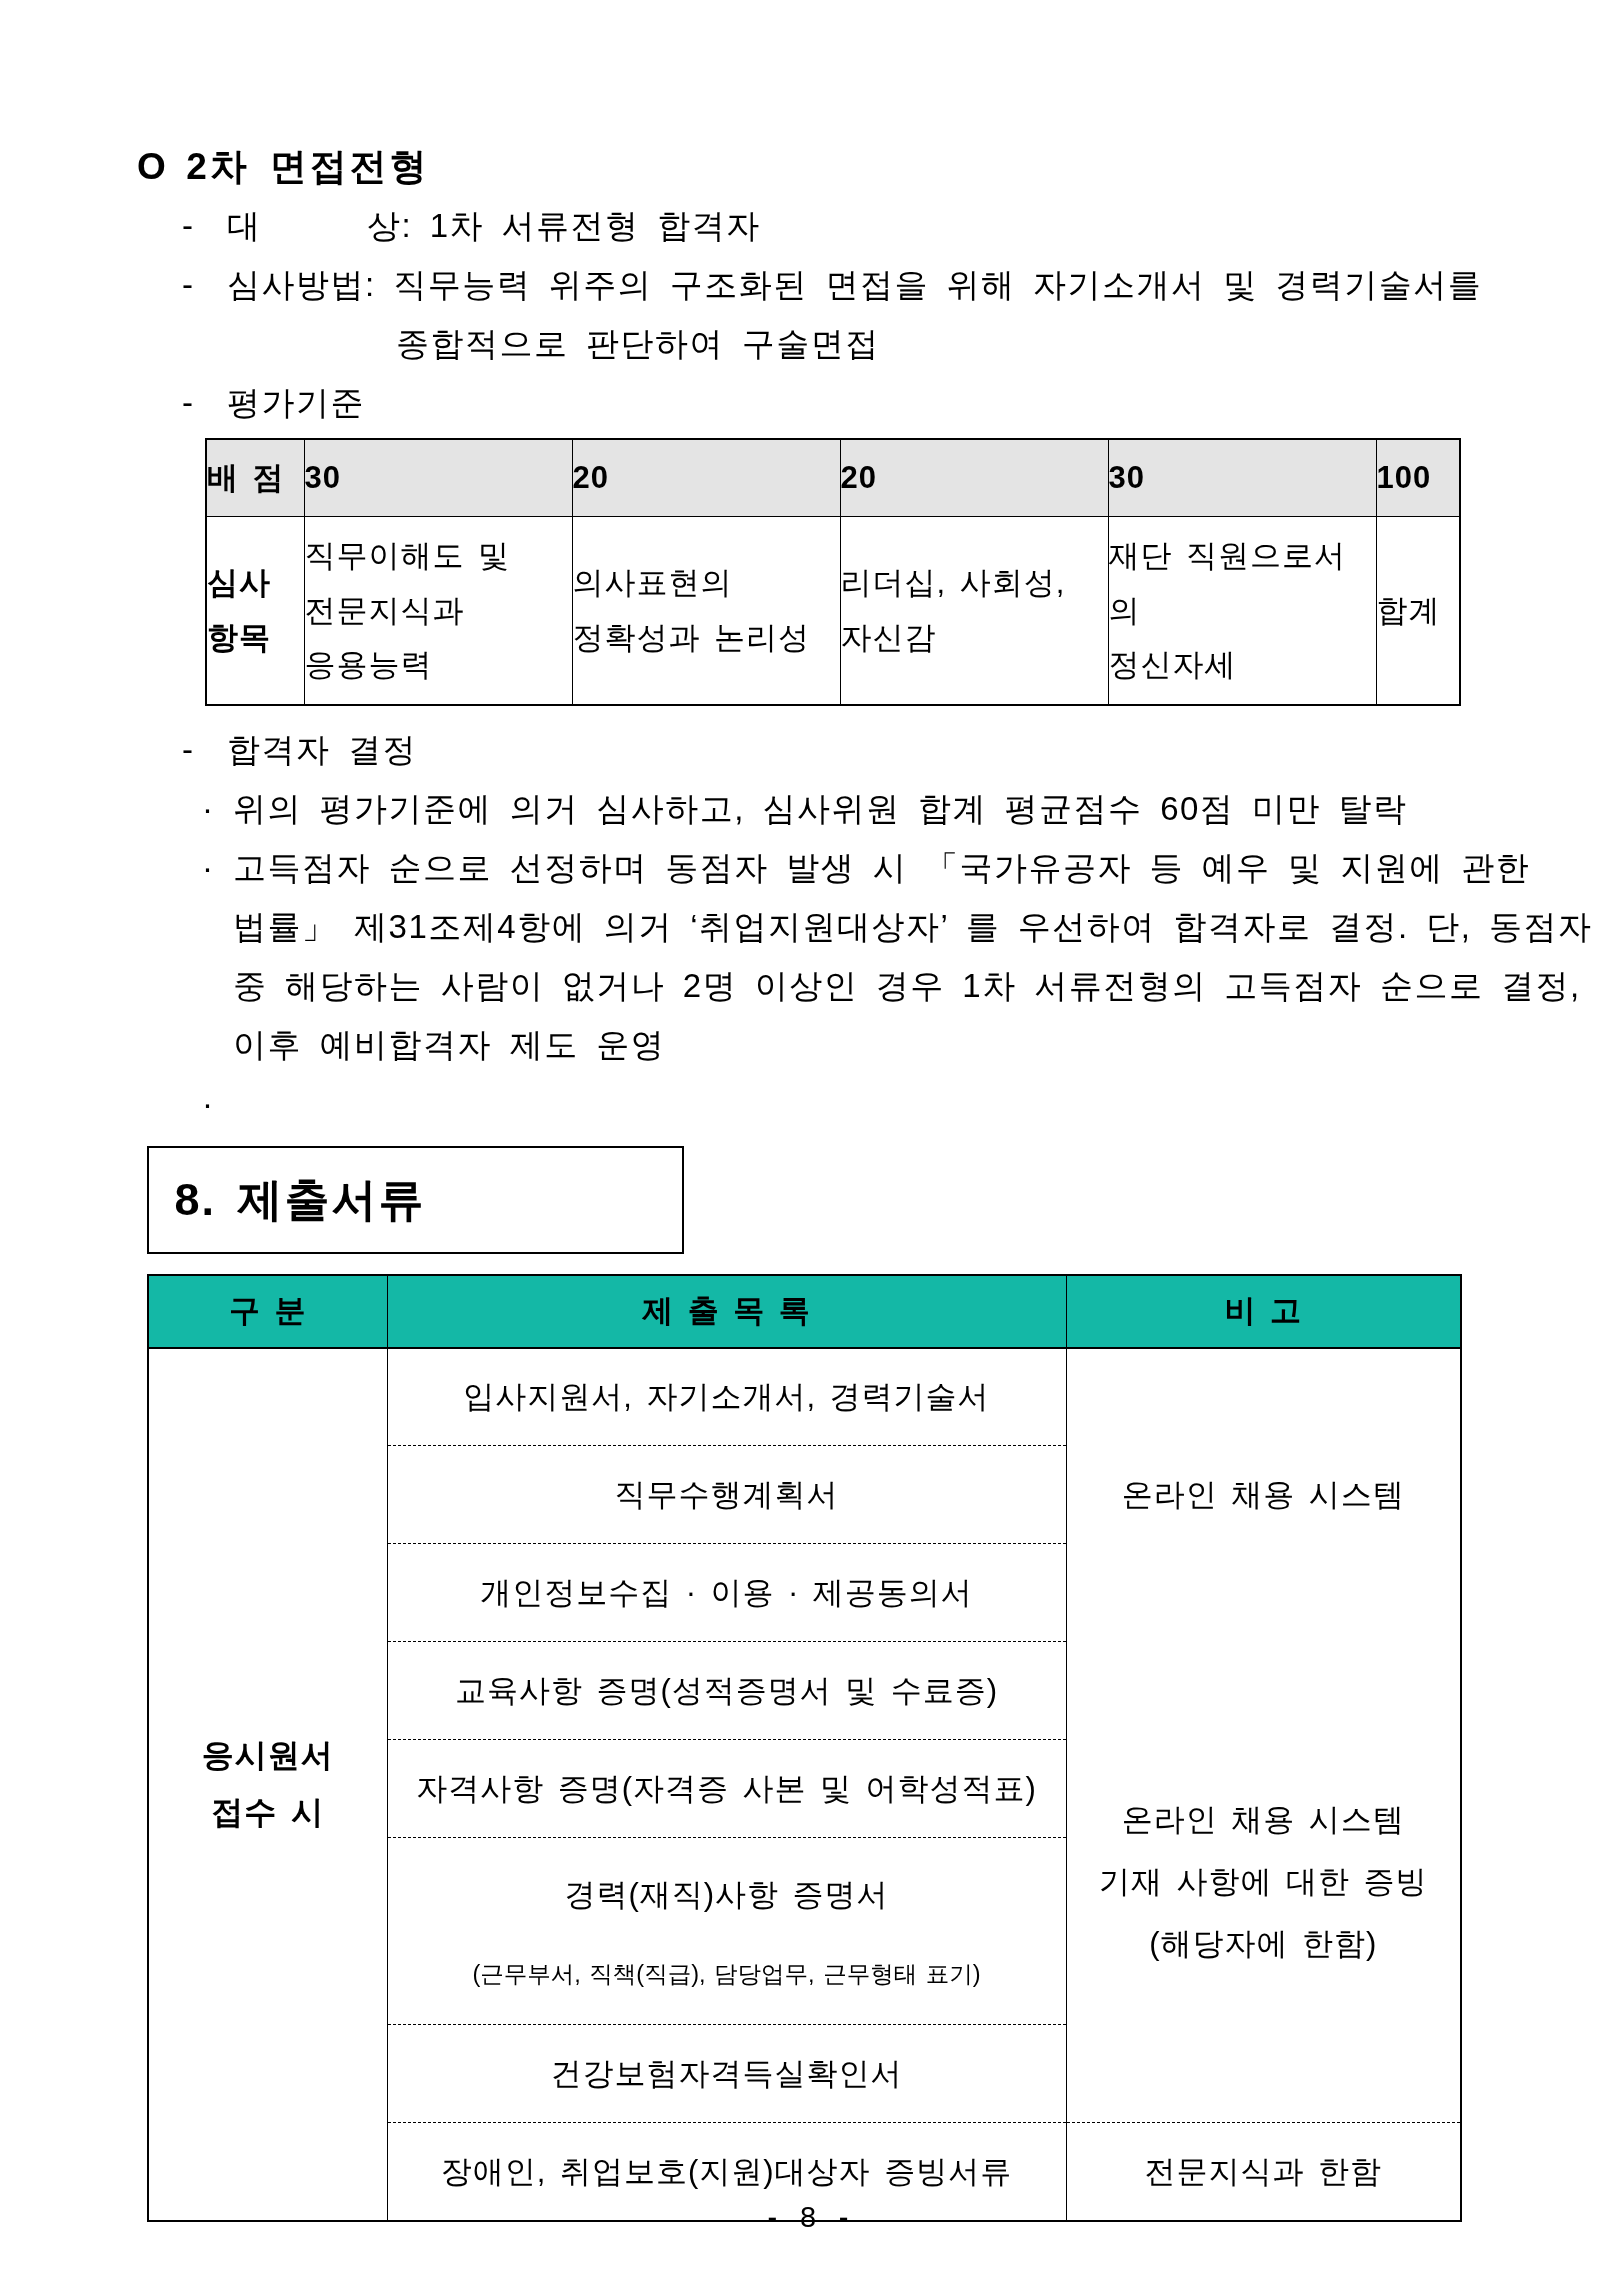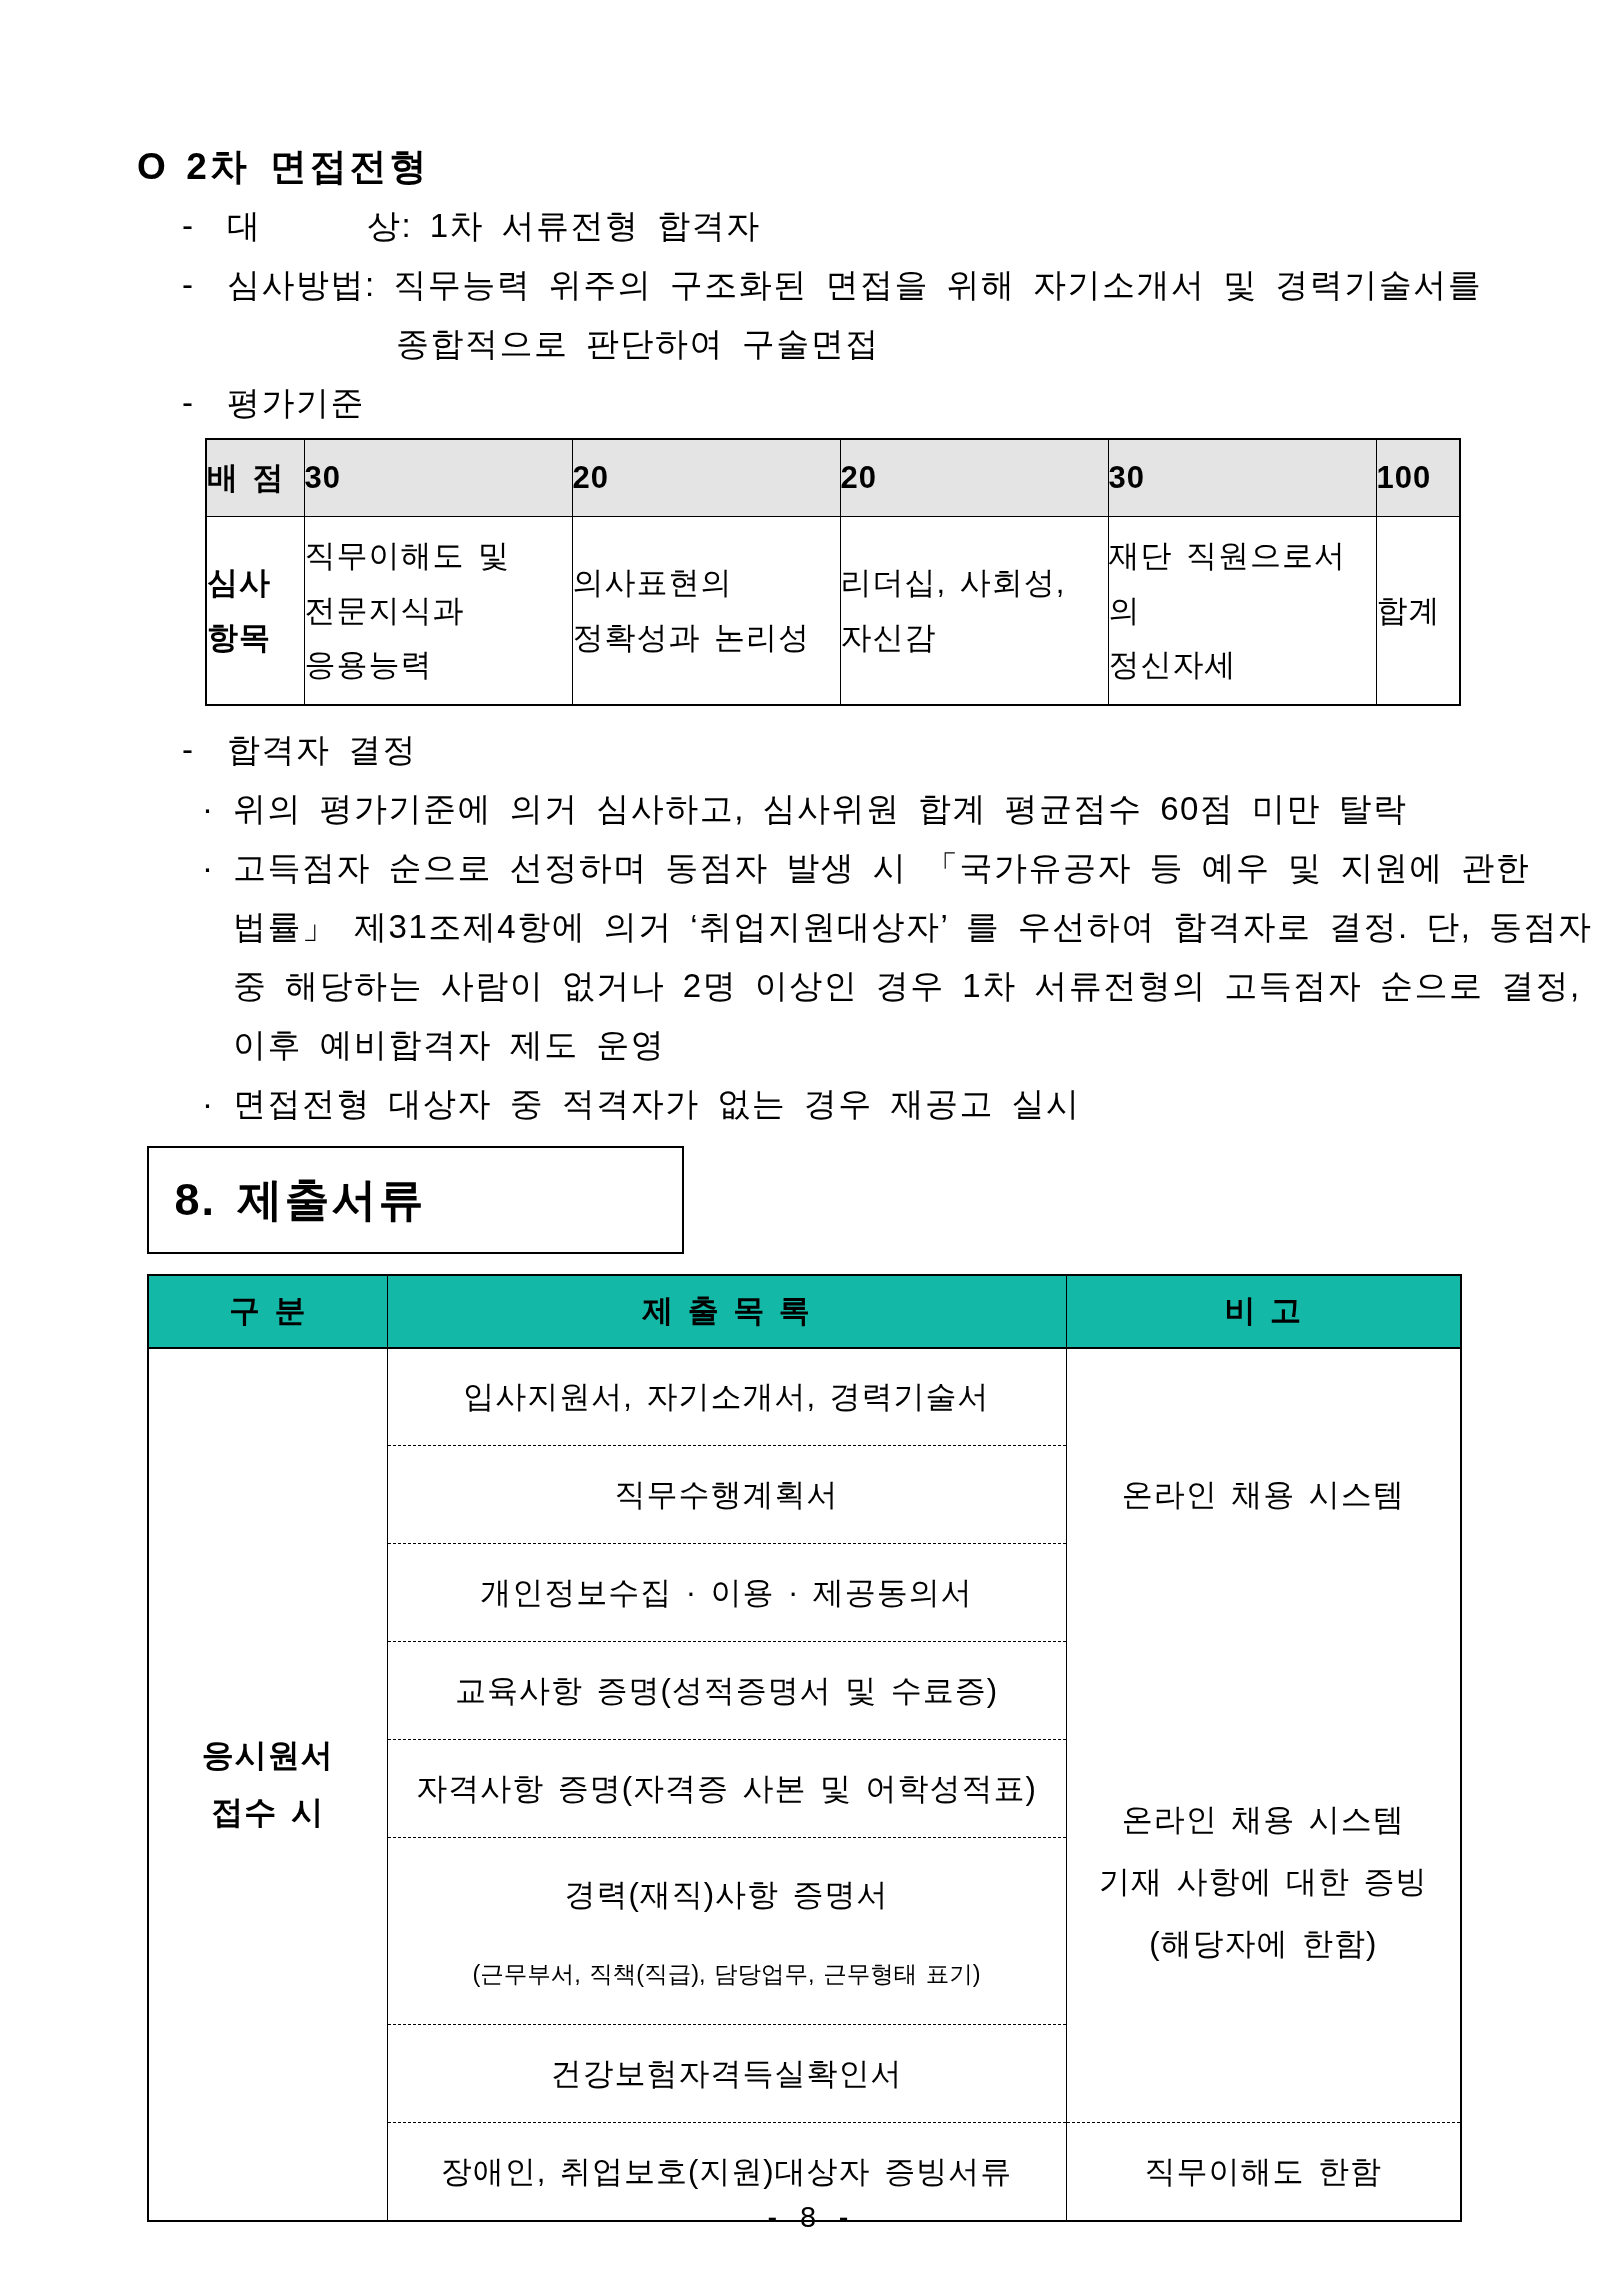--- a/index.html
+++ b/index.html
@@ -167,21 +167,20 @@
     <span>법률」 제31조제4항에 의거 ‘취업지원대상자’ 를 우선하여 합격자로 결정. 단, 동점자</span>
   </div>
   <div class="line cont">
     <span>중 해당하는 사람이 없거나 2명 이상인 경우 1차 서류전형의 고득점자 순으로 결정,</span>
   </div>
   <div class="line cont">
     <span>이후 예비합격자 제도 운영</span>
   </div>
   <div class="line bullet">
     <span class="mk">·</span>
-    <span>면접전형 대상자 중 적격자가 없는 경우 재공고 실시</span>
   </div>
 
   <div class="boxed-heading">8. 제출서류</div>
 
   <table class="t2">
     <colgroup>
         <col class="c1">
         <col class="c2">
         <col class="c3">
       </colgroup>
@@ -218,21 +217,21 @@
         <td class="item dashed tall">
           <div>경력(재직)사항 증명서</div>
           <div class="sub">(근무부서, 직책(직급), 담당업무, 근무형태 표기)</div>
         </td>
       </tr>
       <tr>
         <td class="item dashed">건강보험자격득실확인서</td>
       </tr>
       <tr>
         <td class="item">장애인, 취업보호(지원)대상자 증빙서류</td>
-        <td class="note">직무이해도 한함</td>
+        <td class="note">전문지식과 한함</td>
       </tr>
     </tbody>
   </table>
 
 </div>
 
 <div class="footer">- 8 -</div>
 
 
 </body></html>

